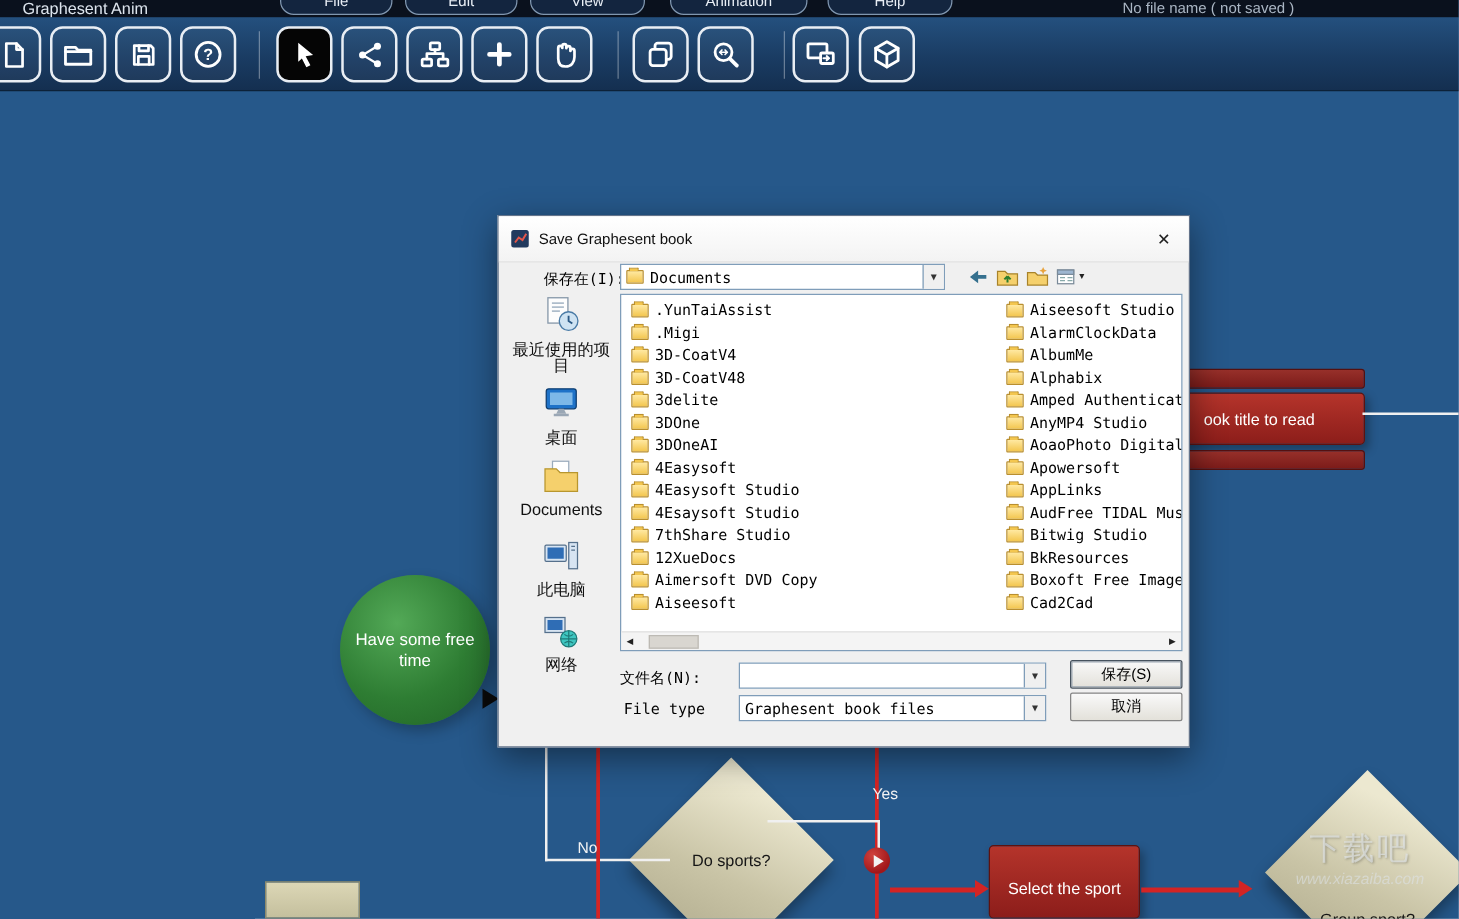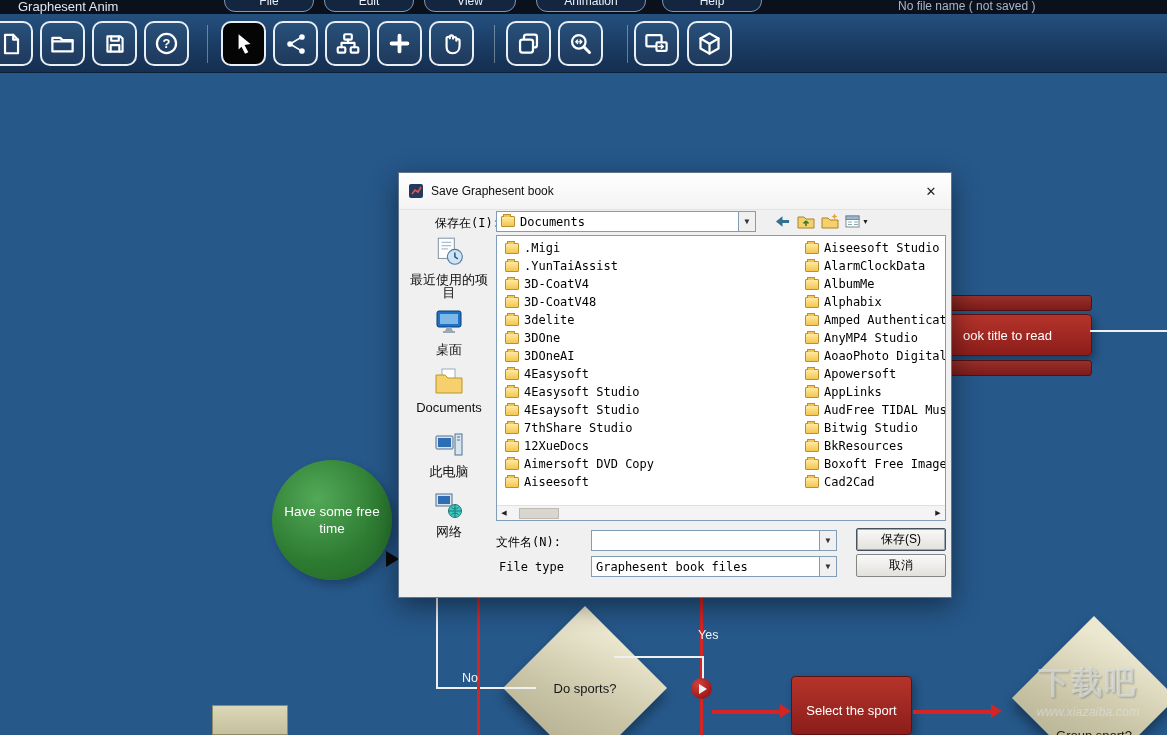--- a/index.html
+++ b/index.html
@@ -41,21 +41,21 @@
                 background:radial-gradient(circle at 35% 30%, #d0423e, #a1171a 70%); z-index:7;
                 display:flex; align-items:center; justify-content:center; }
   .red-marker i { display:block; width:0; height:0; border-top:5px solid transparent; border-bottom:5px solid transparent; border-left:8px solid #f2f2f2; margin-left:3px; }
   .red-hline { height:4px; background:#d42424; z-index:6; }
   .red-head { width:0; height:0; border-top:7px solid transparent; border-bottom:7px solid transparent; border-left:11px solid #d42424; z-index:6; }
   .node-red { background:linear-gradient(#b5342b,#8c1d1a); border:1px solid #5e120f; border-radius:4px;
               color:#fff; font-size:13px; box-shadow:3px 4px 8px rgba(0,0,0,0.3); }
   .bar-red { background:linear-gradient(#97302a,#7c1b19); border:1px solid #551010; border-radius:3px; }
   .beige-rect { left:212px; top:705px; width:76px; height:30px; background:linear-gradient(#dcd7b6,#c4bf9d); border:1px solid #8e8a6a; }
   .watermark { left:1008px; top:662px; width:160px; text-align:center; z-index:8; color:rgba(228,233,238,0.62); }
-  .watermark .wm-big { font-size:31px; font-weight:bold; letter-spacing:2px; text-shadow:1px 1px 2px rgba(0,0,0,0.25); }
+  .watermark .wm-big { font-size:25px; font-weight:normal; letter-spacing:2px; text-shadow:1px 1px 2px rgba(0,0,0,0.25); }
   .watermark .wm-url { font-size:12.5px; margin-top:1px; color:rgba(222,228,234,0.55);font-style:italic; }
   .flow-label { color:#f4f4f4; font-size:12.5px; z-index:7; }
 
   
   .dialog { position:absolute; left:398px; top:172px; width:554px; height:426px; background:#f0f0f0;
             border:1px solid #64748b; box-shadow:0 8px 26px rgba(0,0,0,0.45); z-index:50; font-size:12px; color:#000; }
   .dlg-titlebar { position:relative; height:28px; background:linear-gradient(#ffffff,#f3f3f3);
                   border-bottom:1px solid #e2e2e2; display:flex; align-items:center; padding:18px 9px; }
   .dlg-title { margin-left:7px; font-size:12px; color:#101010; }
   .dlg-close { margin-left:auto; width:22px; text-align:center; font-size:13px; color:#222; cursor:default; }
@@ -325,25 +325,25 @@
           <path d="M14.5 20h13M21 13.5v13M17.5 16.5c2.3 1.8 4.7 1.8 7 0M17.5 23.5c2.3-1.8 4.7-1.8 7 0" stroke="#1f7a78" fill="none" stroke-width="1"></path>
         </svg>
         <div class="plabel">网络</div>
       </div>
     </div>
 
     <div class="file-list">
       <div class="file-col c1">
         <div class="file-item">
             <span class="fico"></span>
+            <span>.YunTaiAssist</span>
+          </div>
+        <div class="file-item">
+            <span class="fico"></span>
             <span>.Migi</span>
-          </div>
-        <div class="file-item">
-            <span class="fico"></span>
-            <span>.YunTaiAssist</span>
           </div>
         <div class="file-item">
             <span class="fico"></span>
             <span>3D-CoatV4</span>
           </div>
         <div class="file-item">
             <span class="fico"></span>
             <span>3D-CoatV48</span>
           </div>
         <div class="file-item">

